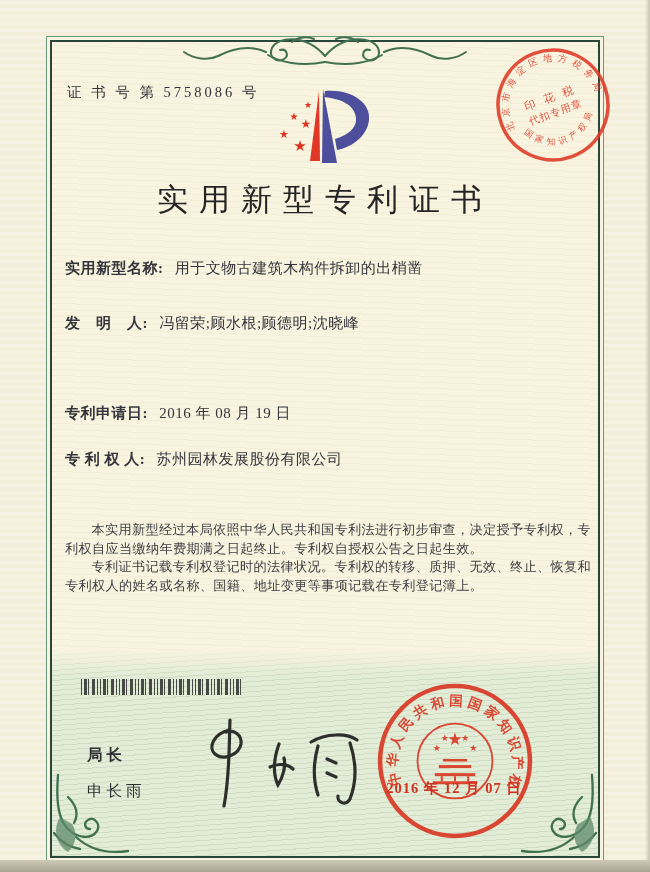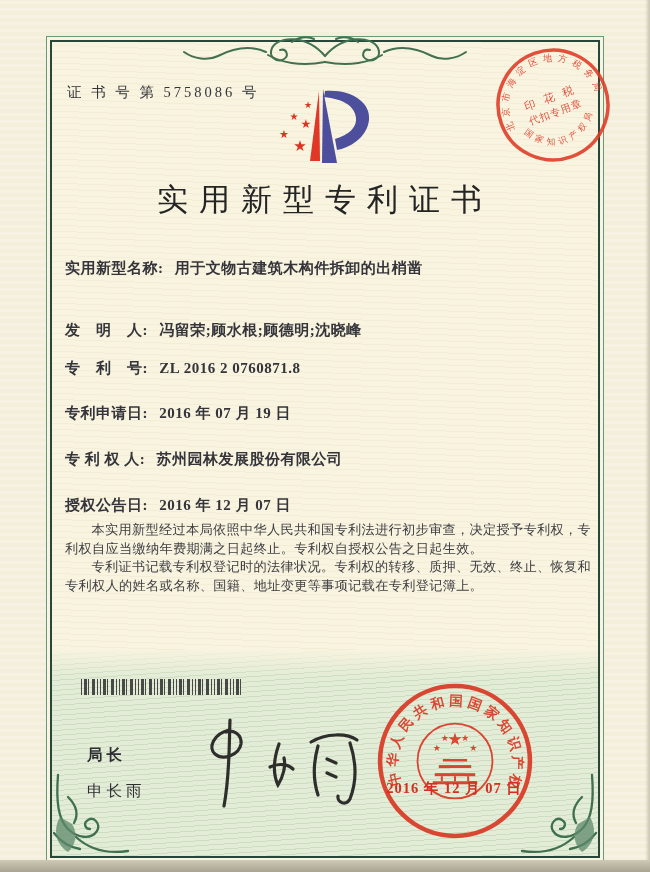--- a/index.html
+++ b/index.html
@@ -33,22 +33,22 @@
 
   .logo{position:absolute;left:204px;top:37px;width:150px;height:102px;}
   .tax-stamp{position:absolute;left:440px;top:2px;width:122px;height:122px;
     transform:rotate(-20deg);opacity:.88;}
 
   .title{position:absolute;left:0;right:0;top:137px;text-align:center;
     font-size:31px;font-weight:400;color:#242424;letter-spacing:11px;}
 
   .field{position:absolute;left:13px;font-size:15px;color:#34343a;letter-spacing:.5px;white-space:nowrap;}
   .field .lab{display:inline-block;font-weight:bold;}
-  .field .val{margin-left:7px;font-weight:bold;}
-  .f0{top:217px}.f1{top:279px}.f2{top:317px}.f3{top:362px}.f4{top:408px}.f5{top:454px}
+  .field .val{margin-left:7px;}
+  .f0{top:217px}.f1{top:272px}.f2{top:317px}.f3{top:362px}.f4{top:408px}.f5{top:454px}
 
   .paras{position:absolute;left:13px;top:479px;width:526px;color:#3e3e42;
     font-size:13.2px;line-height:1.42;text-align:justify;letter-spacing:.3px;}
   .paras p{text-indent:2em;}
 
   .barcode{position:absolute;left:29px;top:637px;width:162px;height:16px;
     background:
       repeating-linear-gradient(90deg,#2d2d2d 0 1px,rgba(0,0,0,0) 1px 3px,#2d2d2d 3px 6px,rgba(0,0,0,0) 6px 7px,#2d2d2d 7px 8px,rgba(0,0,0,0) 8px 11px,#2d2d2d 11px 14px,rgba(0,0,0,0) 14px 16px,#2d2d2d 16px 17px,rgba(0,0,0,0) 17px 19px);
     opacity:.85;}
 
@@ -142,35 +142,27 @@
       <div class="title">实用新型专利证书</div>
 
       <div class="field f0">
         <span class="lab">实用新型名称:</span>
         <span class="val">用于文物古建筑木构件拆卸的出梢凿</span>
       </div>
       <div class="field f1">
         <span class="lab">发　明　人:</span>
         <span class="val">冯留荣;顾水根;顾德明;沈晓峰</span>
       </div>
-      <div class="field f2">
-        <span class="lab">专　利　号:</span>
-        <span class="val">ZL 2016 2 0760871.8</span>
-      </div>
       <div class="field f3">
         <span class="lab">专利申请日:</span>
-        <span class="val">2016 年 07 月 19 日</span>
+        <span class="val">2016 年 08 月 19 日</span>
       </div>
       <div class="field f4">
         <span class="lab">专 利 权 人:</span>
         <span class="val">苏州园林发展股份有限公司</span>
-      </div>
-      <div class="field f5">
-        <span class="lab">授权公告日:</span>
-        <span class="val">2016 年 12 月 07 日</span>
       </div>
 
       <div class="paras">
         <p>本实用新型经过本局依照中华人民共和国专利法进行初步审查，决定授予专利权，专利权自应当缴纳年费期满之日起终止。专利权自授权公告之日起生效。</p>
         <p>专利证书记载专利权登记时的法律状况。专利权的转移、质押、无效、终止、恢复和专利权人的姓名或名称、国籍、地址变更等事项记载在专利登记簿上。</p>
       </div>
 
       <div class="barcode"></div>
 
       <div class="sig-title">局长</div>

